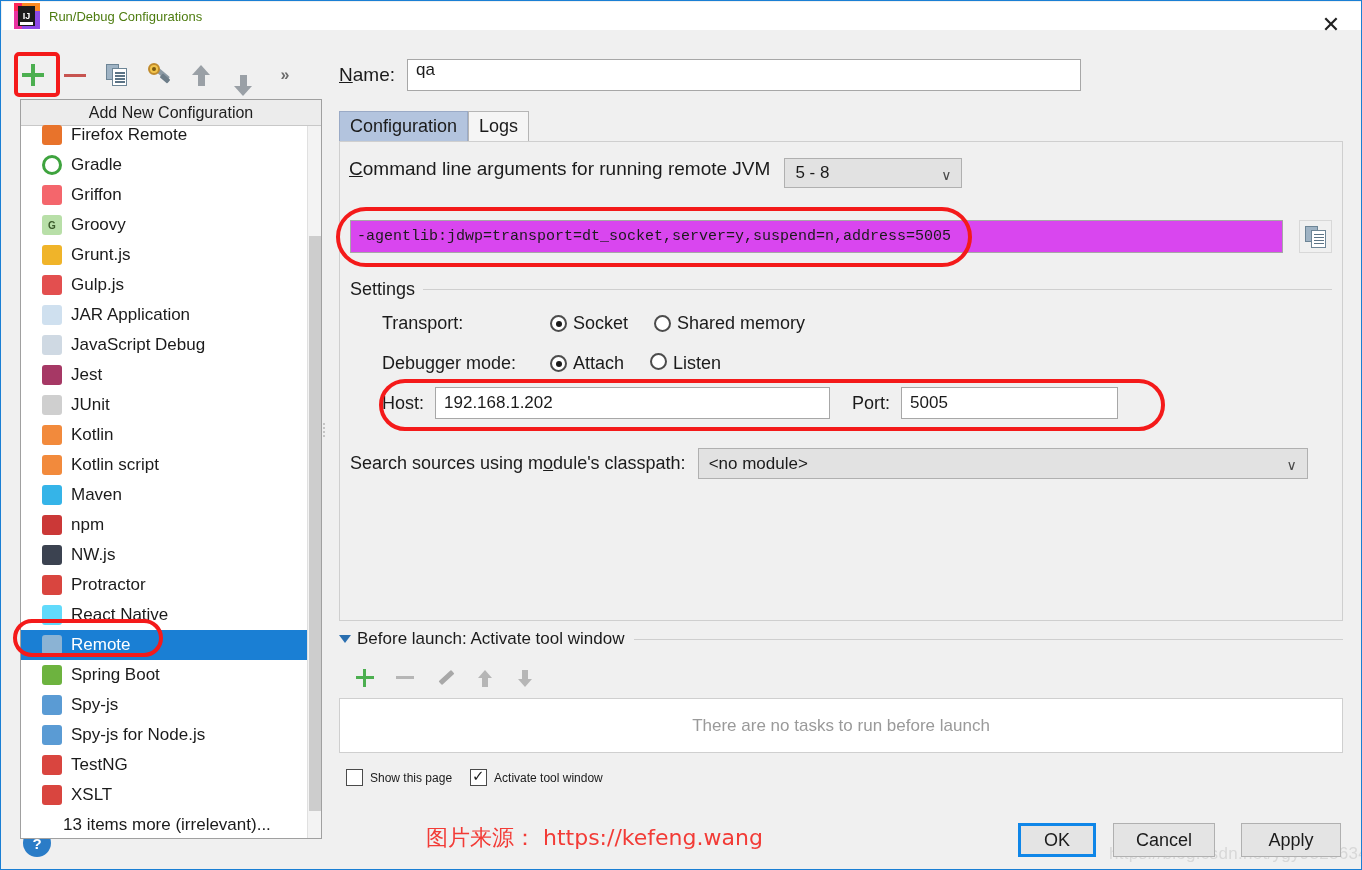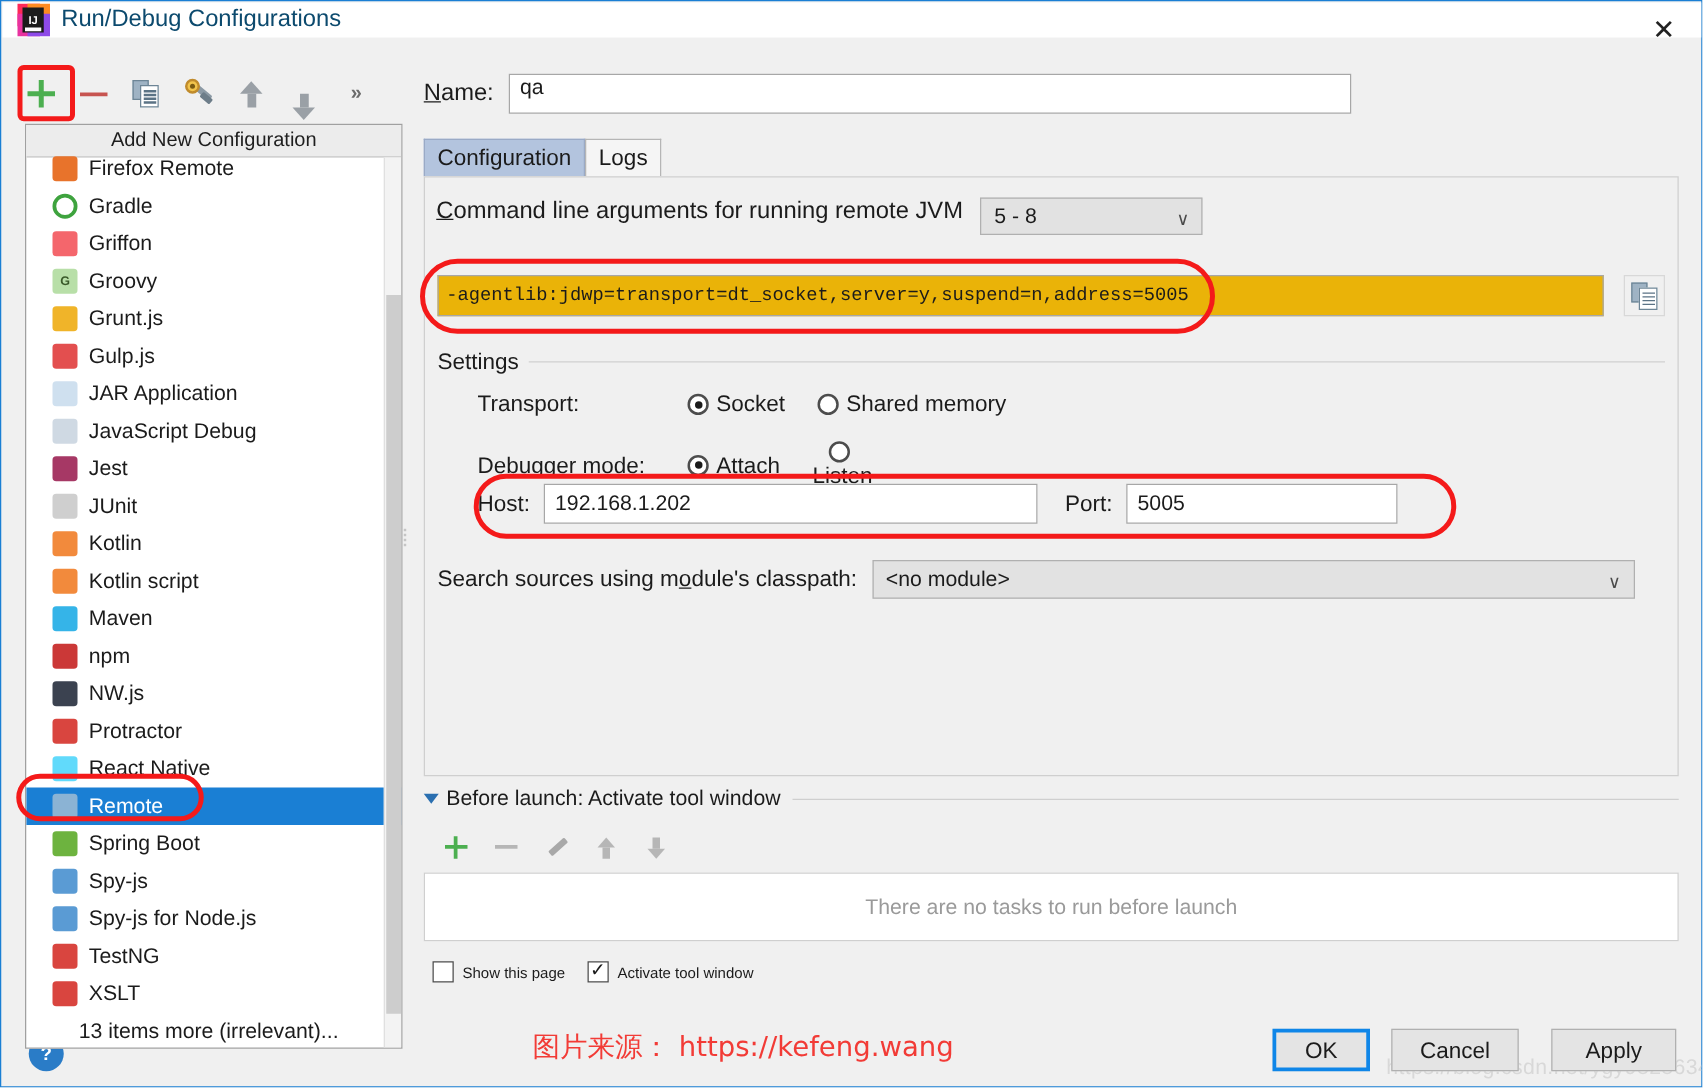--- a/index.html
+++ b/index.html
@@ -38,21 +38,21 @@
   .ij-logo .core {
     position: absolute; left:4px; top:3px; width:17px; height:20px;
     background:#1b1b1b; color:#fff; font-size:9px; font-weight:bold;
     display:flex; align-items:center; justify-content:center;
     letter-spacing:0px; font-family:"Liberation Sans", sans-serif;
   }
   .ij-logo .bar {
     position:absolute; left:6px; top:19px; width:13px; height:3px; background:#fff;
   }
   .title-text {
-    font-size: 19px; color: #0c4a6e;
+    font-size: 13px; color: #4d7c0f;
   }
   .close-btn {
     position: absolute; right: 8px; top: 4px;
     width: 46px; height: 36px;
     display: flex; align-items: center; justify-content: center;
     font-size: 22px; color: #222; cursor: pointer;
     font-family: "DejaVu Sans", sans-serif;
   }
   
   .toolbar {
@@ -210,21 +210,21 @@
   .jvm-select {
     width: 178px; height: 30px; background:#e2e2e2; border:1px solid #b0b0b0;
     display:flex; align-items:center; padding:0 10px; font-size:17px; color:#1b1b1b;
     position:relative;
   }
   .jvm-select .chev {
     position:absolute; right:10px; top:8px; color:#4a4a4a; font-size:14px;
   }
   .cmd-input {
     position:absolute; left:349px; top:219px; width:933px; height:33px;
-    background:#eab308; border:1px solid #a7a7a7;
+    background:#d946ef; border:1px solid #a7a7a7;
     font-family:"Liberation Mono", monospace; font-size:15px; color:#1b1b1b;
     display:flex; align-items:center; padding:0 6px;
   }
   .copy-btn {
     position:absolute; left:1298px; top:219px; width:33px; height:33px;
     background:#f0f0f0; border:1px solid #d8d8d8;
     display:flex; align-items:center; justify-content:center;
   }
   .red-ring-cmd {
     position:absolute; left:335px; top:206px; width:636px; height:60px;
@@ -557,21 +557,21 @@
         <span class="fld-label">Shared memory</span>
       </div>
     </div>
 
     <div class="row-field" style="left:32px; top:80px;">
       <div class="fld-label" style="width:168px;">Debugger mode:</div>
       <div style="display:flex;align-items:center;">
         <div class="radio on"></div>
         <span class="fld-label">Attach</span>
       </div>
-      <div style="display:flex;align-items:center;margin-left:26px;flex-direction:column;">
+      <div style="display:flex;align-items:flex-start;margin-left:26px;">
         <div class="radio"></div>
         <span class="fld-label">Listen</span>
       </div>
     </div>
 
     <div class="row-field" style="left:32px; top:114px;">
       <div class="fld-label" style="margin-right:11px;">Host:</div>
       <div class="host-input">192.168.1.202</div>
       <div class="fld-label" style="margin-left:22px;margin-right:11px;">Port:</div>
       <div class="port-input">5005</div>

